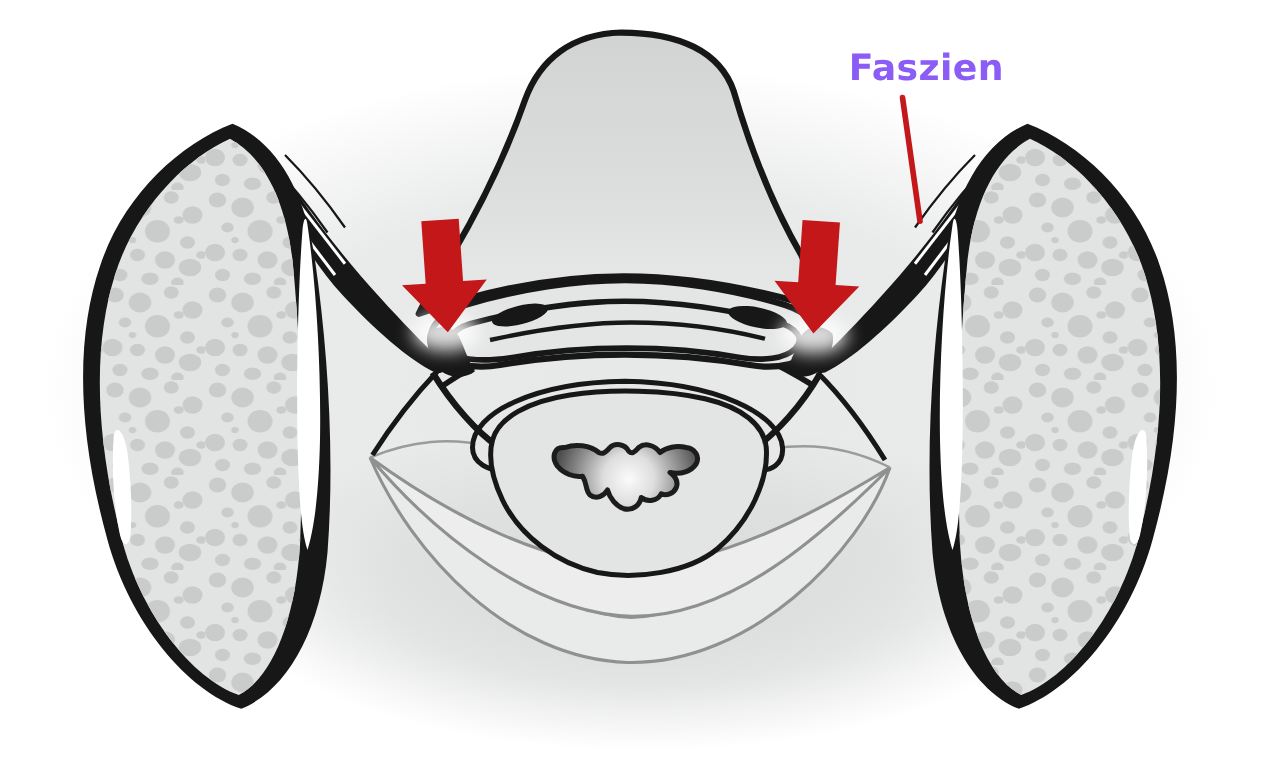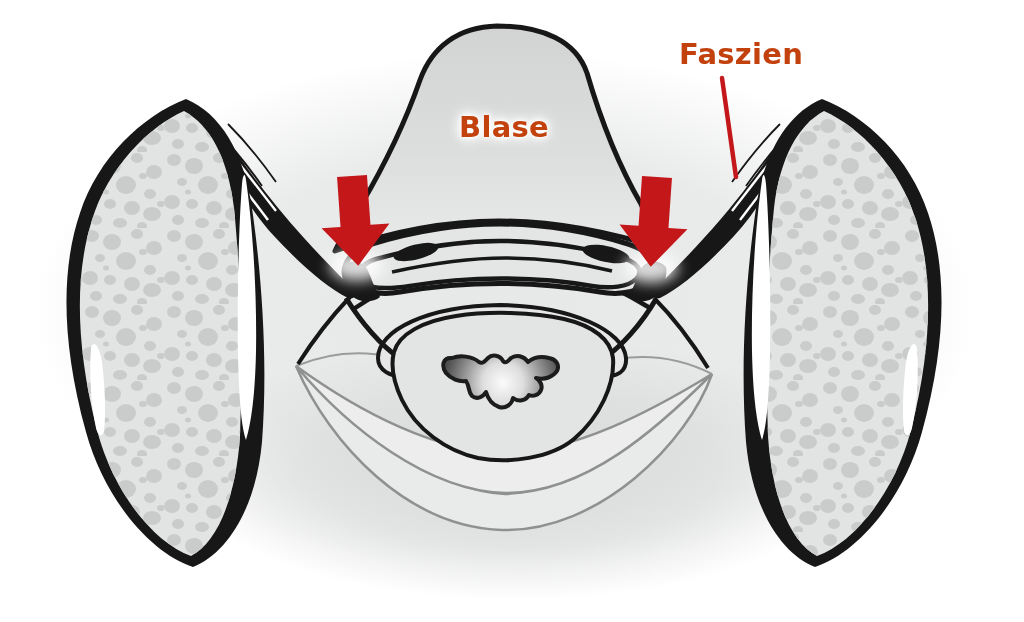--- a/index.html
+++ b/index.html
@@ -2,21 +2,21 @@
 <html><head>
 <meta charset="utf-8">
 <style>
   html,body{margin:0;padding:0;background:#ffffff;}
   .stage{
     position:relative;width:1024px;height:622px;overflow:hidden;
     background:#ffffff;font-family:"DejaVu Sans","Liberation Sans",sans-serif;
   }
   .stage svg{position:absolute;left:0;top:0;}
   .lbl{
-    position:absolute;font-weight:700;font-size:29px;color:#c2410c;
+    position:absolute;font-weight:700;font-size:29px;color:#8b5cf6;
     letter-spacing:.3px;white-space:nowrap;
     text-shadow:0 0 3px #fff,0 0 6px #fff,0 0 10px #fff,0 0 14px #fff,0 0 18px #fff;
   }
   .lbl-knochen{left:57px;top:106px;}
   .lbl-blase{left:459px;top:110px;}
   .lbl-faszien{left:679px;top:37px;}
 </style>
 </head>
 <body>
 
@@ -163,16 +163,15 @@
 
   <ellipse cx="357" cy="266" rx="27" ry="15" fill="#ffffff" opacity="0.85" filter="url(#soft)"></ellipse>
   <ellipse cx="651" cy="268" rx="27" ry="15" fill="#ffffff" opacity="0.85" filter="url(#soft)"></ellipse>
 
   <path d="M -15,0 H 15 V 50 H 34 L 0,90 L -34,50 H -15 Z" transform="translate(352,176) rotate(-4)" fill="#c4171a"></path>
   <path d="M -15,0 H 15 V 50 H 34 L 0,90 L -34,50 H -15 Z" transform="translate(657,177) rotate(4)" fill="#c4171a"></path>
 
   <line x1="722" y1="78" x2="736" y2="177" stroke="#c4171a" stroke-width="4.5" stroke-linecap="round"></line>
 </svg>
 
-  <div class="lbl lbl-blase">Blase</div>
   <div class="lbl lbl-faszien">Faszien</div>
 
 </div>
 
 </body></html>

